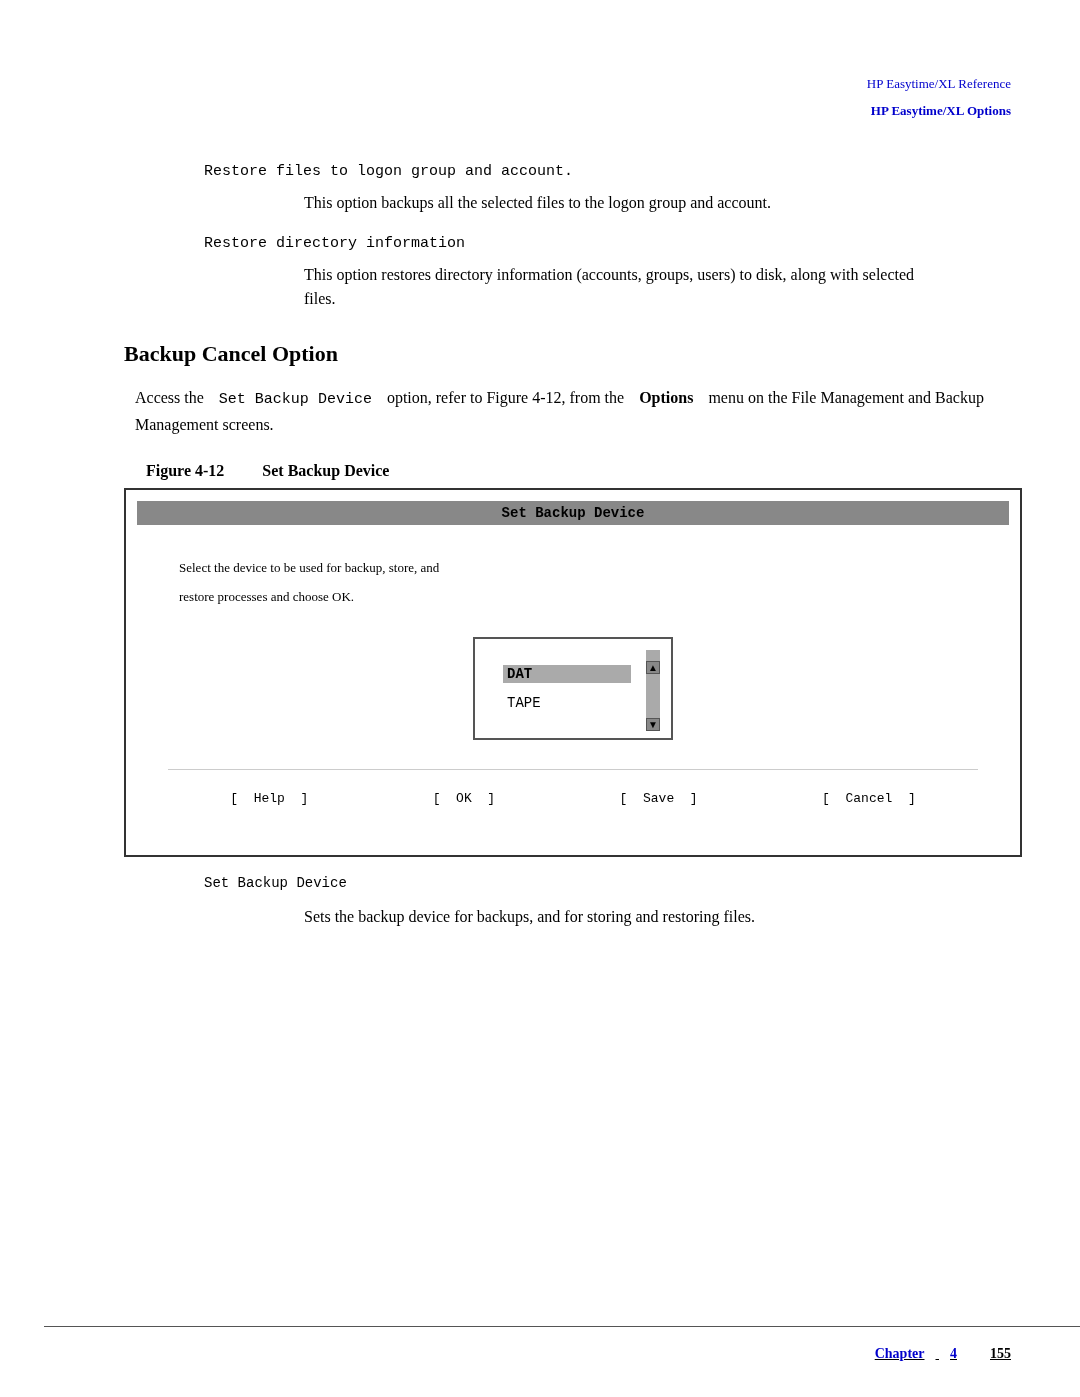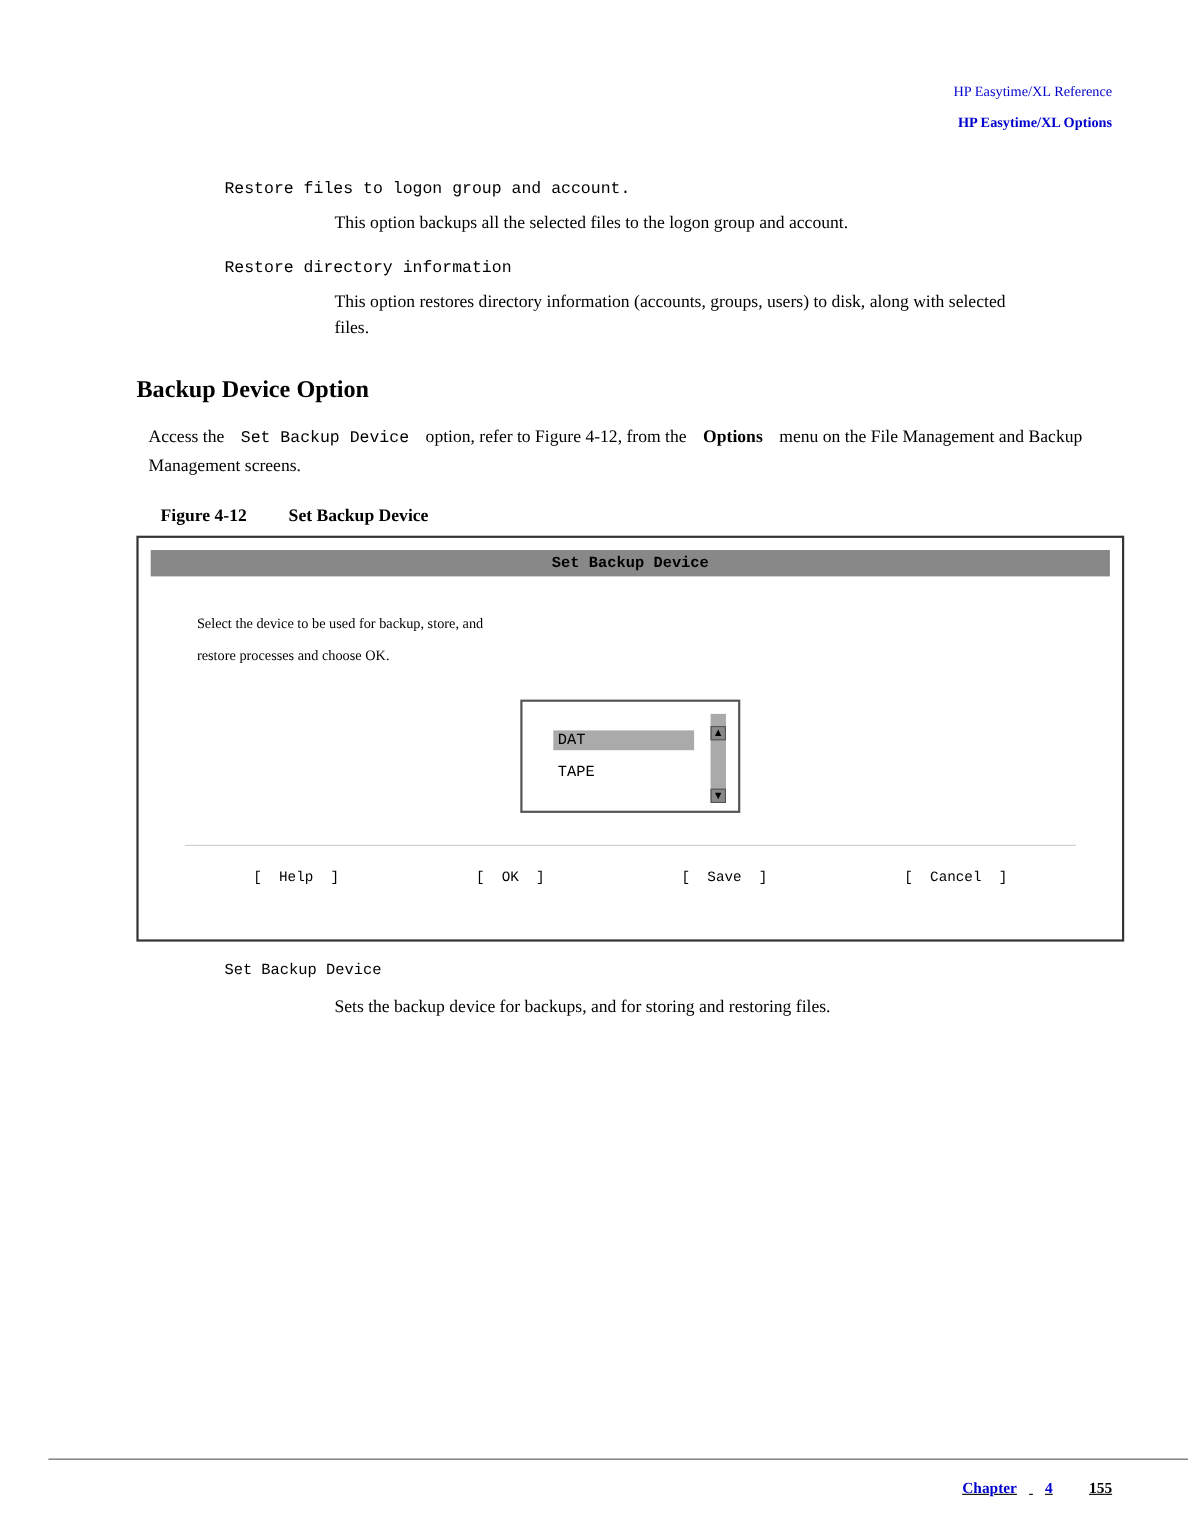--- a/index.html
+++ b/index.html
@@ -163,20 +163,21 @@
       padding: 4px 18px 4px 6px;
     }
 
     .device-item-selected {
       background: #aaa;
       font-family: 'Courier New', Courier, monospace;
       font-size: 14px;
       padding: 1px 4px;
       display: block;
       color: #000;
+      font-weight: bold;
     }
 
     .device-item {
       font-family: 'Courier New', Courier, monospace;
       font-size: 14px;
       padding: 1px 4px;
       display: block;
       color: #000;
     }
 
@@ -247,21 +248,21 @@
   </div>
 
   <div class="content-area">
 
     <div class="mono-line">Restore files to logon group and account.</div>
     <div class="indented-para">This option backups all the selected files to the logon group and account.</div>
 
     <div class="mono-line">Restore directory information</div>
     <div class="indented-para">This option restores directory information (accounts, groups, users) to disk, along with selected files.</div>
 
-    <div class="section-heading">Backup Device Option</div>
+    <div class="section-heading">Backup Cancel Option</div>
 
     <p class="body-para">
       Access the <code>Set Backup Device</code> option, refer to Figure 4-12, from the
       <strong>Options</strong> menu on the File Management and Backup Management screens.
     </p>
 
     <div class="figure-label">
       <span>Figure 4-12</span>&nbsp;&nbsp;&nbsp;&nbsp;<span>Set Backup Device</span>
     </div>
 

